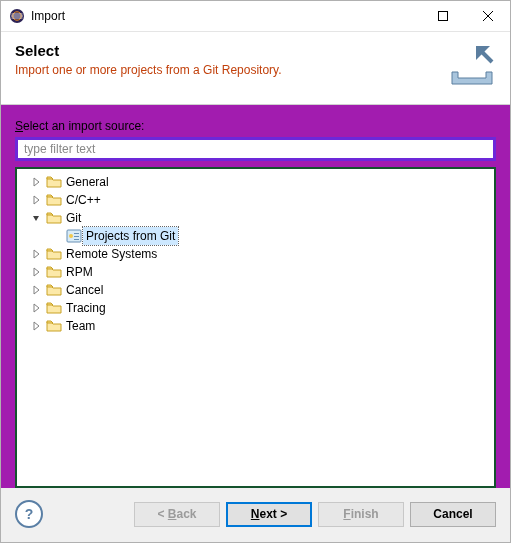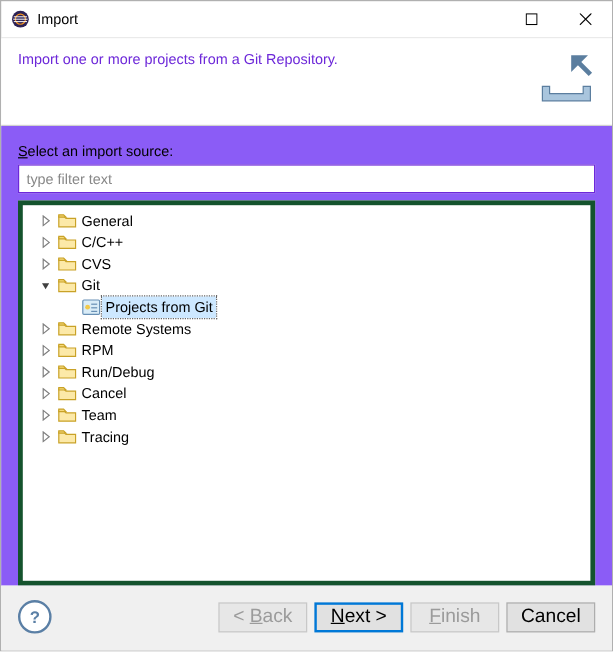--- a/index.html
+++ b/index.html
@@ -45,47 +45,47 @@
 
   .banner {
     background: #fff;
     padding: 10px 14px 14px 14px;
     display: flex;
     align-items: flex-start;
     border-bottom: 1px solid #d0d0d0;
   }
   .banner-text { flex: 1; }
   .banner-title { font-size: 15px; font-weight: 700; margin-bottom: 4px; }
-  .banner-desc { font-size: 12px; color: #6d28d9; }
+  .banner-desc { font-size: 12px; color: #c2410c; }
   .banner-icon { width: 48px; height: 48px; margin-left: 8px; }
 
   .content {
     flex: 1;
-    background: #8b5cf6;
+    background: #a21caf;
     padding: 14px 14px 0 14px;
     display: flex;
     flex-direction: column;
   }
   .src-label { margin-bottom: 4px; }
   .src-label .ul { text-decoration: underline; }
   .filter {
     width: 100%;
     box-sizing: border-box;
-    border: 1px solid #6d28d9;
+    border: 3px solid #6d28d9;
     background: #fff;
     font-size: 12px;
     padding: 0 6px;
     color: #888;
     outline: none;
     height: 24px;
   }
   .tree {
     margin-top: 6px;
     flex: 1;
-    border: 4px solid #14532d;
+    border: 2px solid #14532d;
     background: #fff;
     overflow: auto;
     padding: 4px 2px;
   }
   .tree-row {
     display: flex;
     align-items: center;
     height: 18px;
     line-height: 18px;
     white-space: nowrap;
@@ -121,29 +121,30 @@
     align-items: center;
   }
   .button-row .spacer { flex: 1; }
   .help {
     width: 24px; height: 24px; border: 2px solid #5a7fa5; border-radius: 50%;
     display: flex; align-items: center; justify-content: center;
     color: #5a7fa5; font-weight: bold; font-size: 14px;
     background: #fff;
   }
   .btn {
-    width: 74px;
+    width: 86px;
     height: 25px;
     border: 1px solid #adadad;
     background: #e1e1e1;
-    font-size: 16px;
+    font-size: 12px;
     font-family: inherit;
     margin-left: 6px;
     cursor: default;
     padding: 0;
+    font-weight: bold;
   }
   .btn .ul { text-decoration: underline; }
   .btn:disabled { color: #9b9b9b; border-color:#c8c8c8; background:#e7e7e7; }
   .btn.default { border: 2px solid #0078d7; background:#e1e1e1;text-align:center; }
 
 </style>
 </head>
 <body>
 
 <div class="window">
@@ -167,20 +168,21 @@
     <div class="winbtn close">
       <svg width="10" height="10" viewBox="0 0 10 10">
           <line x1="0" y1="0" x2="10" y2="10" stroke="#000" stroke-width="1"></line>
           <line x1="10" y1="0" x2="0" y2="10" stroke="#000" stroke-width="1"></line>
         </svg>
     </div>
   </div>
 
   <div class="banner">
     <div class="banner-text">
+      <div class="banner-title">Select</div>
       <div class="banner-desc">Import one or more projects from a Git Repository.</div>
     </div>
     <div class="banner-icon">
       <svg width="48" height="48" viewBox="0 0 48 48">
         <path d="M4 30 L4 42 L44 42 L44 30 L38 30 L38 36 L10 36 L10 30 Z" fill="#a9c5dd" stroke="#5b7e9f" stroke-width="1"></path>
         <path d="M30 6 L44 20" fill="none" stroke="#5b7e9f" stroke-width="4"></path>
         <path d="M28 18 L28 4 L42 4 Z" fill="#5b7e9f"></path>
       </svg>
     </div>
   </div>
@@ -213,34 +215,20 @@
             <svg width="16" height="16" viewBox="0 0 16 16">
               <path d="M1 4 L5 4 L7 6 L15 6 L15 13 L1 13 Z" fill="#fce9a8" stroke="#c9a227" stroke-width="1"></path>
               <path d="M1 4 L1 3 L5 3 L7 5 L1 5 Z" fill="#f5d97a" stroke="#c9a227" stroke-width="1"></path>
             </svg>
           </span>
           <span class="lbl">C/C++</span>
         </div>
         <div class="tree-row indent1">
           <span class="arrow">
             <svg width="10" height="10" viewBox="0 0 10 10">
-              <path d="M3 1 L8 5 L3 9 Z" fill="none" stroke="#808080" stroke-width="1"></path>
-            </svg>
-          </span>
-          <span class="icon">
-            <svg width="16" height="16" viewBox="0 0 16 16">
-              <path d="M1 4 L5 4 L7 6 L15 6 L15 13 L1 13 Z" fill="#fce9a8" stroke="#c9a227" stroke-width="1"></path>
-              <path d="M1 4 L1 3 L5 3 L7 5 L1 5 Z" fill="#f5d97a" stroke="#c9a227" stroke-width="1"></path>
-            </svg>
-          </span>
-          <span class="lbl">CVS</span>
-        </div>
-        <div class="tree-row indent1">
-          <span class="arrow">
-            <svg width="10" height="10" viewBox="0 0 10 10">
               <path d="M2 3 L8 3 L5 8 Z" fill="#404040"></path>
             </svg>
           </span>
           <span class="icon">
             <svg width="16" height="16" viewBox="0 0 16 16">
               <path d="M1 4 L5 4 L7 6 L15 6 L15 13 L1 13 Z" fill="#fce9a8" stroke="#c9a227" stroke-width="1"></path>
               <path d="M1 4 L1 3 L5 3 L7 5 L1 5 Z" fill="#f5d97a" stroke="#c9a227" stroke-width="1"></path>
             </svg>
           </span>
           <span class="lbl">Git</span>
@@ -291,63 +279,49 @@
             <svg width="10" height="10" viewBox="0 0 10 10">
               <path d="M3 1 L8 5 L3 9 Z" fill="none" stroke="#808080" stroke-width="1"></path>
             </svg>
           </span>
           <span class="icon">
             <svg width="16" height="16" viewBox="0 0 16 16">
               <path d="M1 4 L5 4 L7 6 L15 6 L15 13 L1 13 Z" fill="#fce9a8" stroke="#c9a227" stroke-width="1"></path>
               <path d="M1 4 L1 3 L5 3 L7 5 L1 5 Z" fill="#f5d97a" stroke="#c9a227" stroke-width="1"></path>
             </svg>
           </span>
-          <span class="lbl">Run/Debug</span>
-        </div>
-        <div class="tree-row indent1">
-          <span class="arrow">
-            <svg width="10" height="10" viewBox="0 0 10 10">
-              <path d="M3 1 L8 5 L3 9 Z" fill="none" stroke="#808080" stroke-width="1"></path>
-            </svg>
-          </span>
-          <span class="icon">
-            <svg width="16" height="16" viewBox="0 0 16 16">
-              <path d="M1 4 L5 4 L7 6 L15 6 L15 13 L1 13 Z" fill="#fce9a8" stroke="#c9a227" stroke-width="1"></path>
-              <path d="M1 4 L1 3 L5 3 L7 5 L1 5 Z" fill="#f5d97a" stroke="#c9a227" stroke-width="1"></path>
-            </svg>
-          </span>
           <span class="lbl">Cancel</span>
         </div>
         <div class="tree-row indent1">
           <span class="arrow">
             <svg width="10" height="10" viewBox="0 0 10 10">
               <path d="M3 1 L8 5 L3 9 Z" fill="none" stroke="#808080" stroke-width="1"></path>
             </svg>
           </span>
           <span class="icon">
             <svg width="16" height="16" viewBox="0 0 16 16">
               <path d="M1 4 L5 4 L7 6 L15 6 L15 13 L1 13 Z" fill="#fce9a8" stroke="#c9a227" stroke-width="1"></path>
               <path d="M1 4 L1 3 L5 3 L7 5 L1 5 Z" fill="#f5d97a" stroke="#c9a227" stroke-width="1"></path>
             </svg>
           </span>
+          <span class="lbl">Tracing</span>
+        </div>
+        <div class="tree-row indent1">
+          <span class="arrow">
+            <svg width="10" height="10" viewBox="0 0 10 10">
+              <path d="M3 1 L8 5 L3 9 Z" fill="none" stroke="#808080" stroke-width="1"></path>
+            </svg>
+          </span>
+          <span class="icon">
+            <svg width="16" height="16" viewBox="0 0 16 16">
+              <path d="M1 4 L5 4 L7 6 L15 6 L15 13 L1 13 Z" fill="#fce9a8" stroke="#c9a227" stroke-width="1"></path>
+              <path d="M1 4 L1 3 L5 3 L7 5 L1 5 Z" fill="#f5d97a" stroke="#c9a227" stroke-width="1"></path>
+            </svg>
+          </span>
           <span class="lbl">Team</span>
-        </div>
-        <div class="tree-row indent1">
-          <span class="arrow">
-            <svg width="10" height="10" viewBox="0 0 10 10">
-              <path d="M3 1 L8 5 L3 9 Z" fill="none" stroke="#808080" stroke-width="1"></path>
-            </svg>
-          </span>
-          <span class="icon">
-            <svg width="16" height="16" viewBox="0 0 16 16">
-              <path d="M1 4 L5 4 L7 6 L15 6 L15 13 L1 13 Z" fill="#fce9a8" stroke="#c9a227" stroke-width="1"></path>
-              <path d="M1 4 L1 3 L5 3 L7 5 L1 5 Z" fill="#f5d97a" stroke="#c9a227" stroke-width="1"></path>
-            </svg>
-          </span>
-          <span class="lbl">Tracing</span>
         </div>
       </div>
   </div>
 
   <div class="button-row">
     <div class="help">?</div>
     <div class="spacer"></div>
     <button class="btn" disabled=""><span>&lt; </span><span class="ul">B</span><span>ack</span></button>
     <button class="btn default"><span class="ul">N</span><span>ext &gt;</span></button>
     <button class="btn" disabled=""><span class="ul">F</span><span>inish</span></button>

